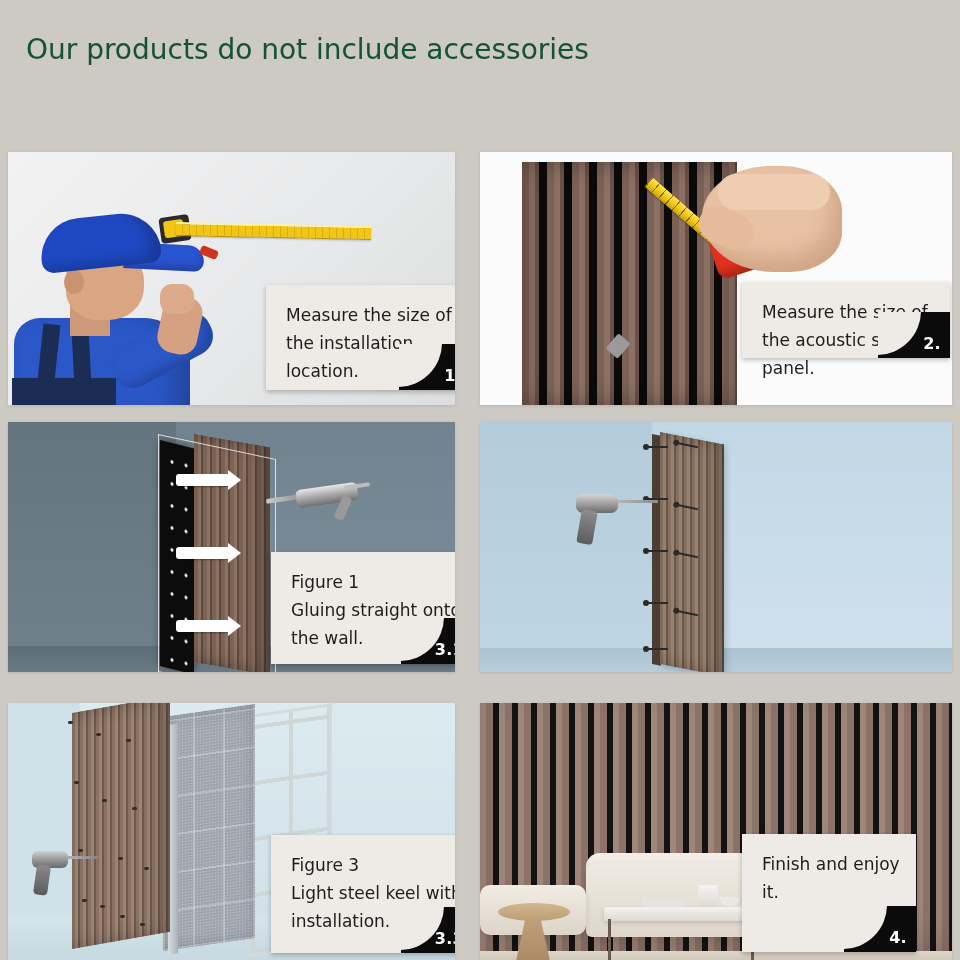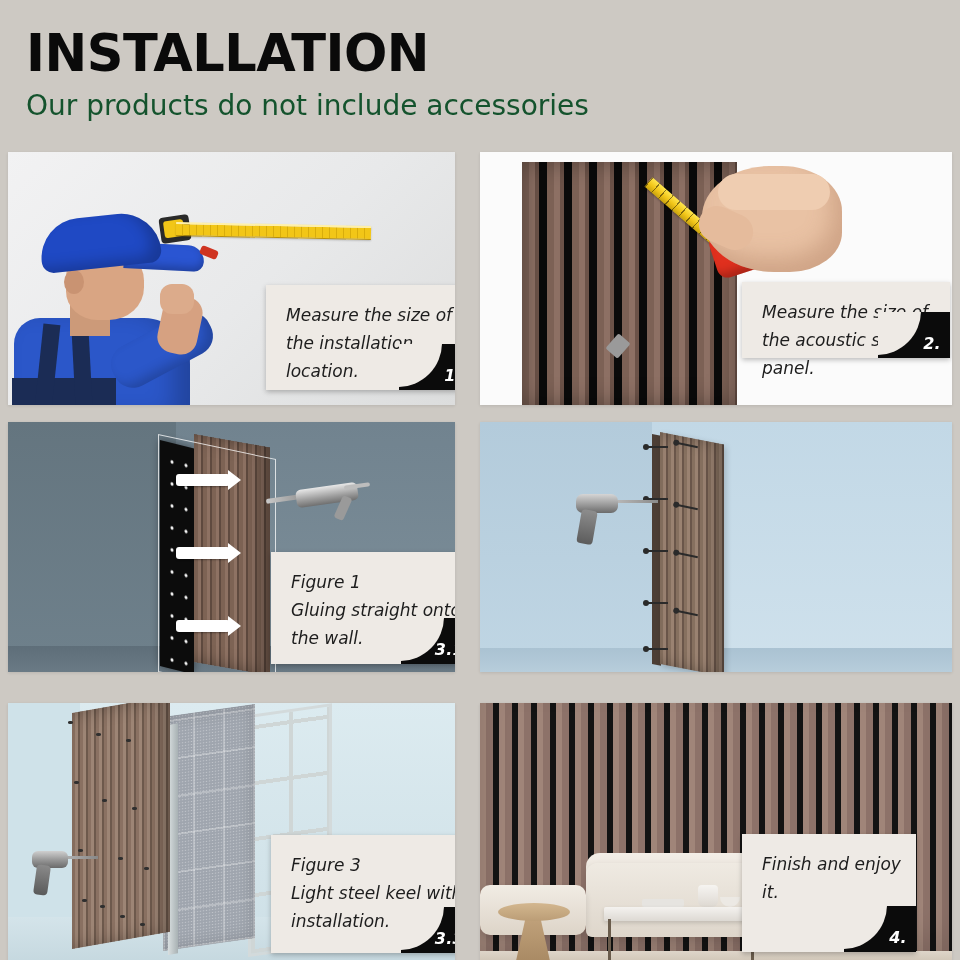--- a/index.html
+++ b/index.html
@@ -42,21 +42,20 @@
     padding: 0;
   }
 
   
   #panel-grid {
     position: absolute;
     left: 8px;
     top: 152px;
     width: 944px;
     height: 800px;
-    font-style: italic;
   }
   .panel {
     position: absolute;
     overflow: hidden;
     background: #e7e7e7;
     box-shadow: 0 1px 3px rgba(0,0,0,0.10);
   }
   .panel.col-left  { left: 0px;   width: 447px; }
   .panel.col-right { left: 472px; width: 472px; }
   .panel.row-1 { top: 0px;   height: 253px; }
@@ -330,21 +329,20 @@
              background:#e6e4e0; border-radius:2px; }
   .p6-vase { position:absolute; left:218px; top:182px; width:20px; height:22px;
              background: linear-gradient(180deg,#f6f4f1,#ddd8d1); border-radius:4px 4px 6px 6px; }
   .p6-bowl { position:absolute; left:240px; top:194px; width:20px; height:10px;
              background:#ece9e4; border-radius:0 0 12px 12px; }
 </style>
 </head>
 <body>
 
 <div id="header">
-  <h1 id="main-title">INSTALLATION</h1>
   <p id="subtitle">Our products do not include accessories</p>
 </div>
 
 <div id="panel-grid">
 
   <div class="panel col-left row-1">
     <div class="scene">
       <div class="p1-bg"></div>
       <div class="p1-worker">
         <div class="p1-body"></div>

